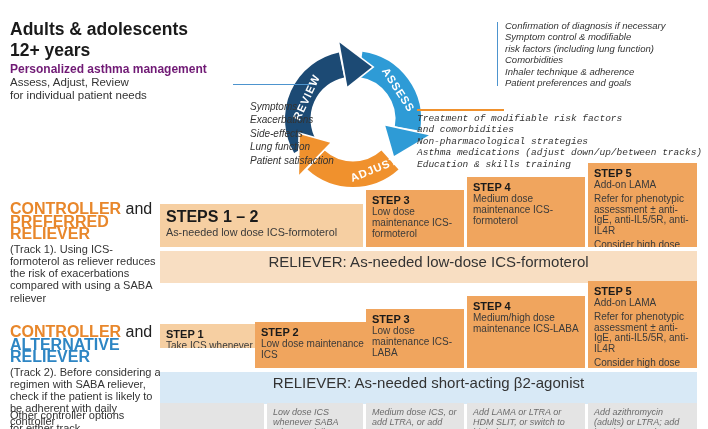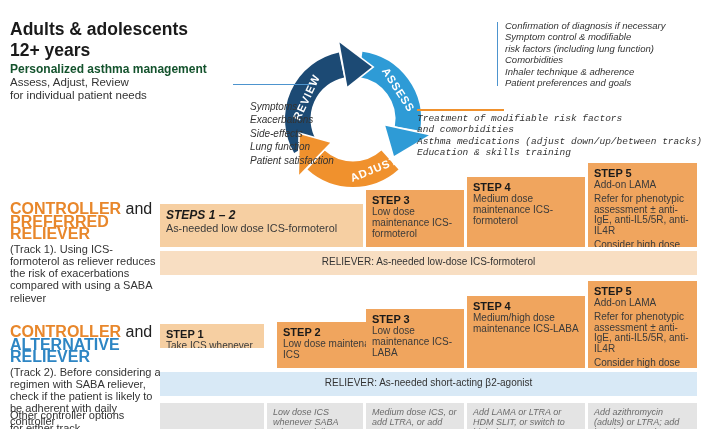--- a/index.html
+++ b/index.html
@@ -1,20 +1,20 @@
 <!DOCTYPE html>
 <html><head>
 <meta charset="utf-8">
 <style>
   * { margin:0; padding:0; box-sizing:border-box; }
   body { background:#fff; font-family:"Liberation Sans", sans-serif; }
   .canvas { position:relative; width:708px; height:429px; background:#fff; overflow:hidden;margin-top:14px; }
 
   .title { position:absolute; left:10px; top:5px; font-size:17.5px; font-weight:bold; color:#1a1a1a; line-height:21px; }
-  .sub-bold { position:absolute; left:10px; top:48px; font-size:12px; font-weight:bold; color:#14532d; }
+  .sub-bold { position:absolute; left:10px; top:48px; font-size:12px; font-weight:bold; color:#701a75; }
   .sub-line { position:absolute; left:10px; font-size:11.5px; color:#333; }
 
   .cycle-svg { position:absolute; left:268px; top:20px; }
   .cycle-svg text { font-family:"Liberation Sans", sans-serif; font-weight:bold; fill:#fff; letter-spacing:0.8px; }
 
   .hline { position:absolute; height:0; }
   .vline { position:absolute; width:0; }
   .line-blue { border-top:1.5px solid #4d94ce; }
   .vline-blue { border-left:1.5px solid #4d94ce; }
   .line-orange { border-top:2px solid #f0912d; }
@@ -29,25 +29,25 @@
   .orange-txt { color:#e8872b; }
   .blue-txt { color:#2e86c4; }
   .and-txt { color:#222; font-weight:bold; }
   .track-desc { margin-top:2px; color:#333; font-size:11px; line-height:12.3px; }
 
   .step { position:absolute; background:#f0a55e; padding:4px 6px; overflow:hidden; }
   .step.light { background:#f6cfa2; }
   .step-title { font-size:11px; font-weight:bold; color:#1a1a1a; margin-bottom:1px; }
   .step-body, .step-para { font-size:10px; line-height:10.8px; color:#3a3a3a; }
   .step-para { margin-top:3px; }
-  .big-title .step-title { font-size:12px;font-style:italic; }
+  .big-title .step-title { font-size:16px; }
   .big-title .step-body { font-size:10.8px; }
 
-  .reliever { position:absolute; left:160px; width:537px; height:24px; text-align:center;
-              font-size:10px; color:#333; line-height:21px; }
+  .reliever { position:absolute; left:160px; width:537px; height:32px; text-align:center;
+              font-size:15px; color:#333; line-height:21px; }
   .reliever-1 { top:237px; background:#f8dec2; }
   .reliever-2 { top:358px; background:#d8e9f6; }
 
   .other-label { position:absolute; left:10px; top:395px; font-size:11px; color:#333; line-height:13px; }
   .gray-box { position:absolute; top:389px; height:37px; background:#e4e4e4; padding:4px 6px;
               font-size:9px; line-height:10px; font-style:italic; color:#6b6b6b; overflow:hidden; }
 </style>
 </head>
 <body>
 
@@ -91,20 +91,21 @@
     <div>Confirmation of diagnosis if necessary</div>
     <div>Symptom control &amp; modifiable</div>
     <div>risk factors (including lung function)</div>
     <div>Comorbidities</div>
     <div>Inhaler technique &amp; adherence</div>
     <div>Patient preferences and goals</div>
   </div>
   <div class="notes notes-br">
     <div>Treatment of modifiable risk factors</div>
     <div>and comorbidities</div>
+    <div>Non-pharmacological strategies</div>
     <div>Asthma medications (adjust down/up/between tracks)</div>
     <div>Education &amp; skills training</div>
   </div>
 
   <div class="track-label" style="top:189px;">
     <div class="lbl-line"><span class="orange-txt">CONTROLLER</span> <span class="and-txt" style="font-weight:normal;">and</span></div>
     <div class="lbl-line orange-txt">PREFERRED RELIEVER</div>
     <div class="track-desc">(Track 1). Using ICS-formoterol as reliever reduces the risk of exacerbations compared with using a SABA reliever</div>
   </div>
 
@@ -131,21 +132,21 @@
   <div class="track-label" style="top:312px;">
     <div class="lbl-line"><span class="orange-txt">CONTROLLER</span> <span class="and-txt" style="font-weight:normal;">and</span></div>
     <div class="lbl-line blue-txt">ALTERNATIVE RELIEVER</div>
     <div class="track-desc">(Track 2). Before considering a regimen with SABA reliever, check if the patient is likely to be adherent with daily controller</div>
   </div>
 
   <div class="step light" style="left:160px; top:310px; width:104px; height:24px;">
     <div class="step-title">STEP 1</div>
     <div class="step-body">Take ICS whenever SABA taken</div>
   </div>
-  <div class="step" style="left:277px; top:308px; width:116px; height:46px;">
+  <div class="step" style="left:255px; top:308px; width:116px; height:46px;">
     <div class="step-title">STEP 2</div>
     <div class="step-body">Low dose maintenance ICS</div>
   </div>
   <div class="step" style="left:366px; top:295px; width:98px; height:59px;">
     <div class="step-title">STEP 3</div>
     <div class="step-body">Low dose maintenance ICS-LABA</div>
   </div>
   <div class="step" style="left:467px; top:282px; width:118px; height:72px;">
     <div class="step-title">STEP 4</div>
     <div class="step-body">Medium/high dose maintenance ICS-LABA</div>

